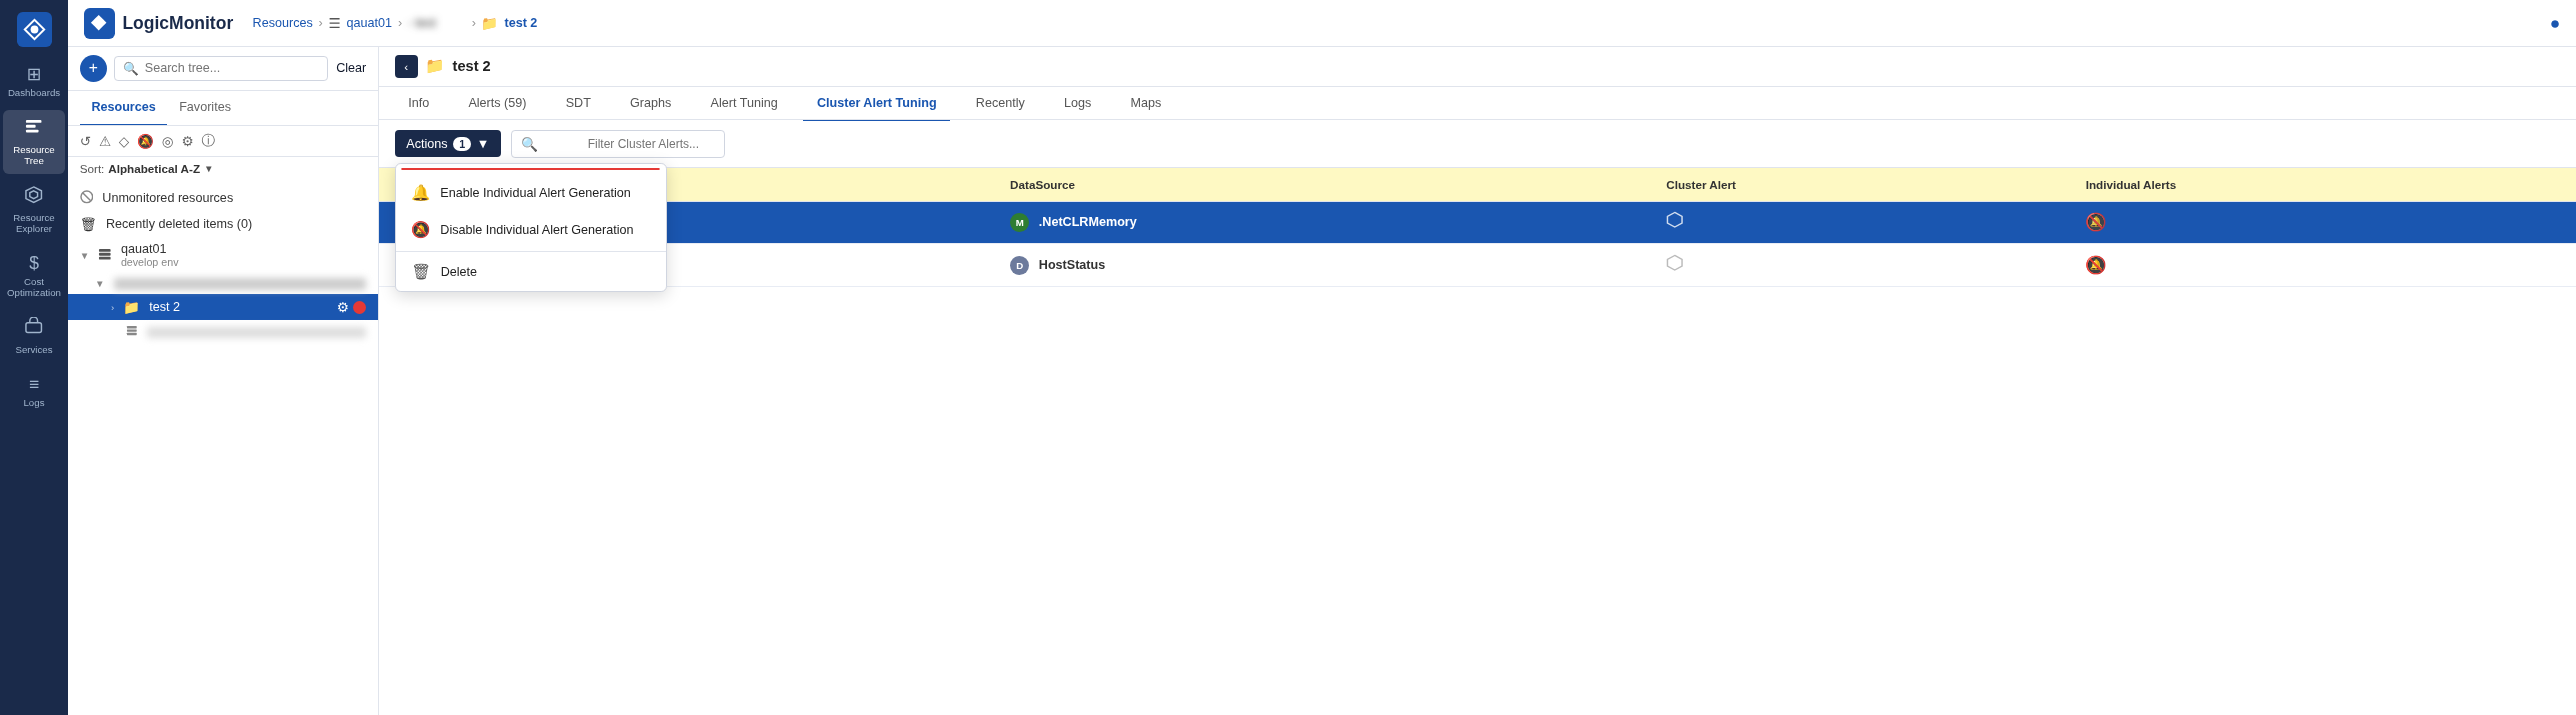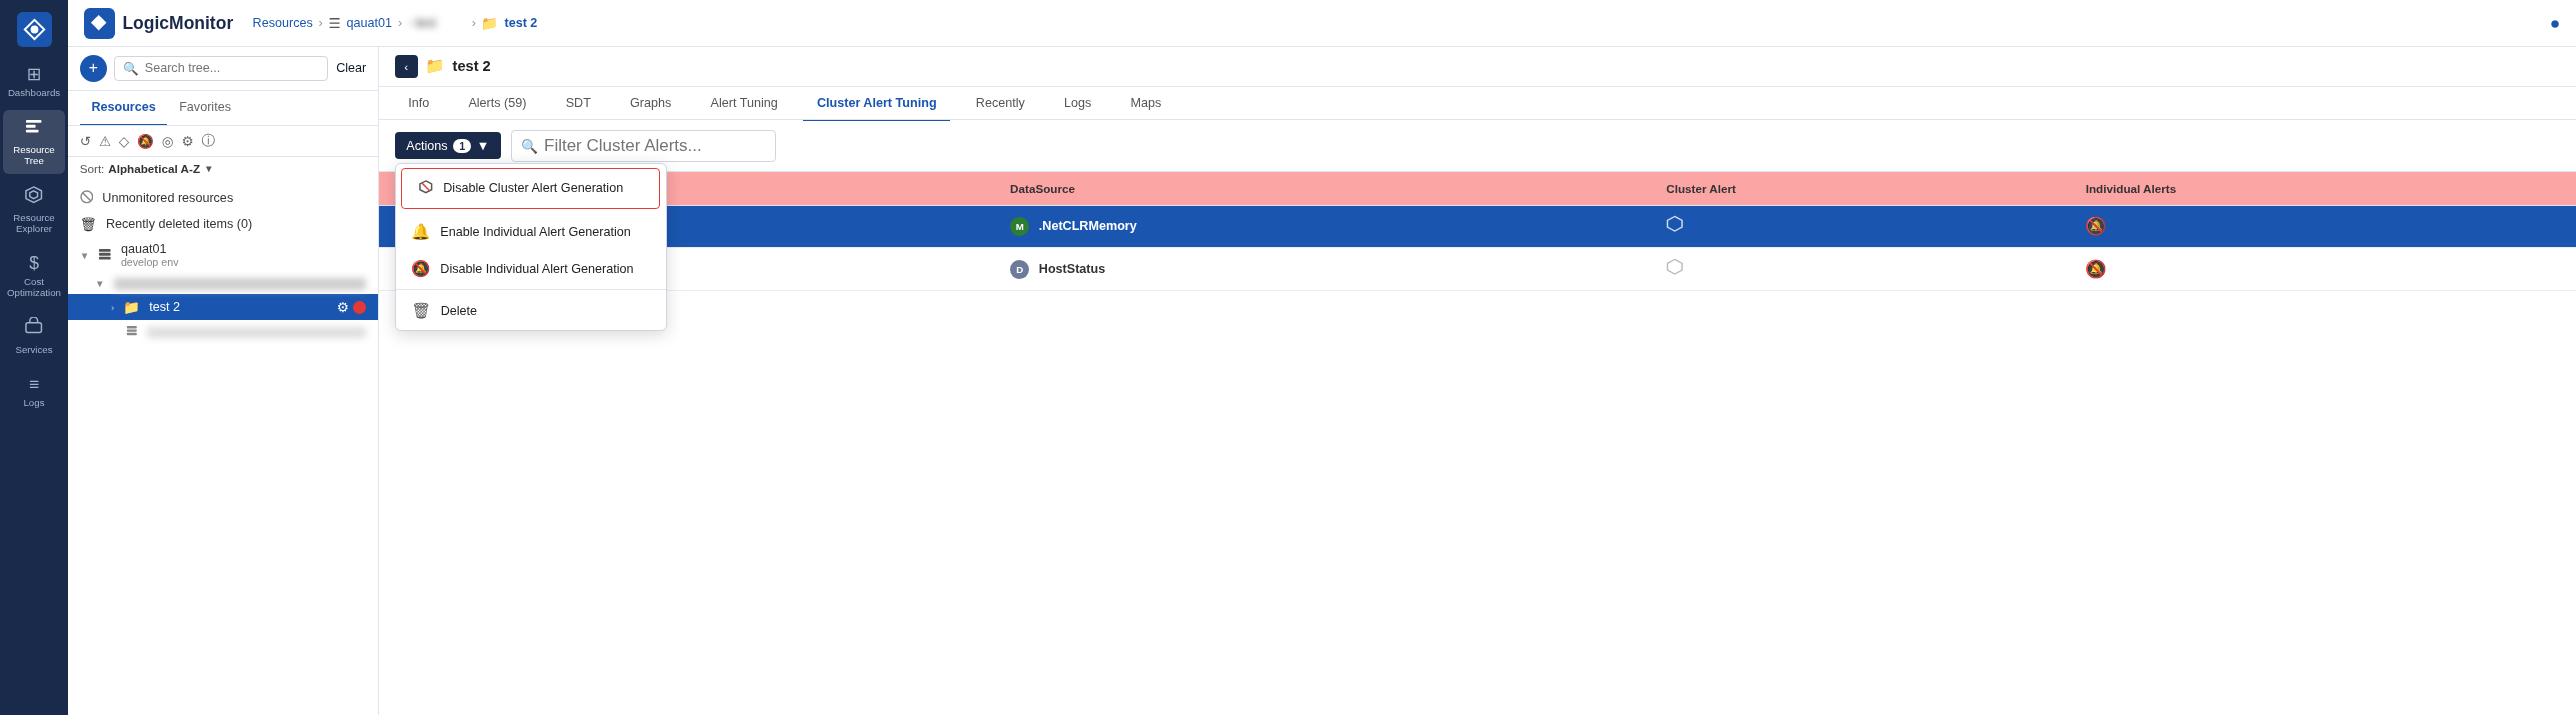--- a/index.html
+++ b/index.html
@@ -260,21 +260,21 @@
     }
     .filter-wrap {
       display: flex;
       align-items: center;
       border: 1px solid #d0d5e0;
       border-radius: 3.9px;
       padding: 4.9px 9.7px;
       gap: 5.8px;
       min-width: 214px;
     }
-    .filter-wrap input { border: none; outline: none; font-size: 17px; color: #666; background: transparent; }
+    .filter-wrap input { border: none; outline: none; font-size: 12px; color: #666; background: transparent; text-align: right; }
 
     
     .dropdown-menu {
       position: absolute;
       top: 43px;
       left: 15.6px;
       background: #fff;
       border: 1px solid #d0d5e0;
       border-radius: 5.8px;
       box-shadow: 0 3.9px 15.6px rgba(0,0,0,0.15);
@@ -290,21 +290,21 @@
       font-size: 12.6px;
       color: #222;
     }
     .dropdown-item .di-icon { font-size: 15.6px; color: #555; }
     .dropdown-divider { height: 1px; background: #e0e4ec; margin: 1.9px 0; }
 
     
     .table-wrap { flex: 1; overflow: auto; }
     table { width: 100%; border-collapse: collapse; }
     th {
-      background: #fca5a5;
+      background: #fef9c3;
       text-align: left;
       padding: 9.7px 15.6px;
       font-size: 11.7px;
       font-weight: 700;
       color: #333;
       border-bottom: 1px solid #e0e4ec;
       white-space: nowrap;
     }
     td {
       padding: 9.7px 15.6px;
@@ -530,29 +530,20 @@
           <span>▼</span>
         </button>
         <div class="filter-wrap">
           <span style="color:#aaa; font-size:13.6px;">🔍</span>
           <input type="text" placeholder="Filter Cluster Alerts..." style="">
         </div>
 
         <div class="dropdown-menu">
 
           <div style="border: 1.9px solid #e53935; border-radius: 3.9px; margin: 3.9px 5.8px;">
-            <div class="dropdown-item">
-              <span class="di-icon">
-                <svg width="15.6" height="15.6" viewBox="0 0 16 16" fill="none" stroke="#555" stroke-width="1.5">
-                  <path d="M8 2 L14 5 L14 11 L8 14 L2 11 L2 5 Z"></path>
-                  <line x1="4" y1="4" x2="12" y2="12" stroke="#e53935" stroke-width="1.5"></line>
-                </svg>
-              </span>
-              <span>Disable Cluster Alert Generation</span>
-            </div>
           </div>
 
           <div class="dropdown-item">
             <span class="di-icon">🔔</span>
             <span>Enable Individual Alert Generation</span>
           </div>
           <div class="dropdown-item">
             <span class="di-icon">🔕</span>
             <span>Disable Individual Alert Generation</span>
           </div>

